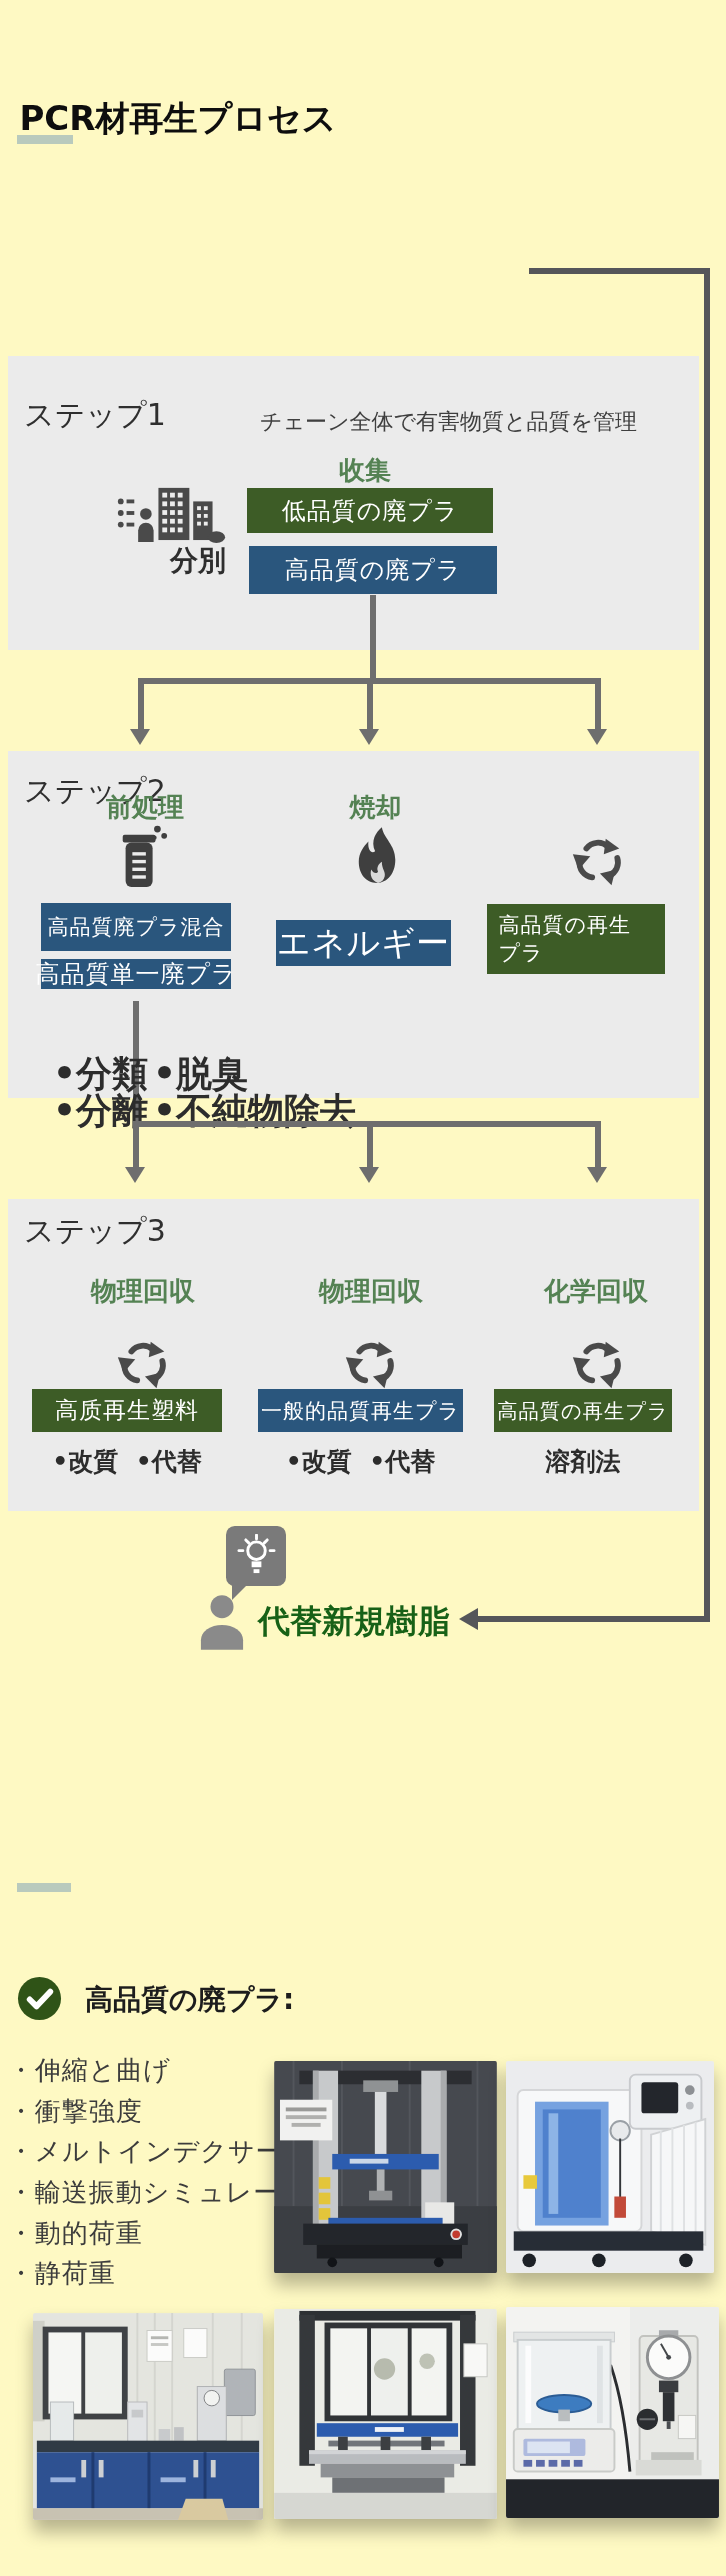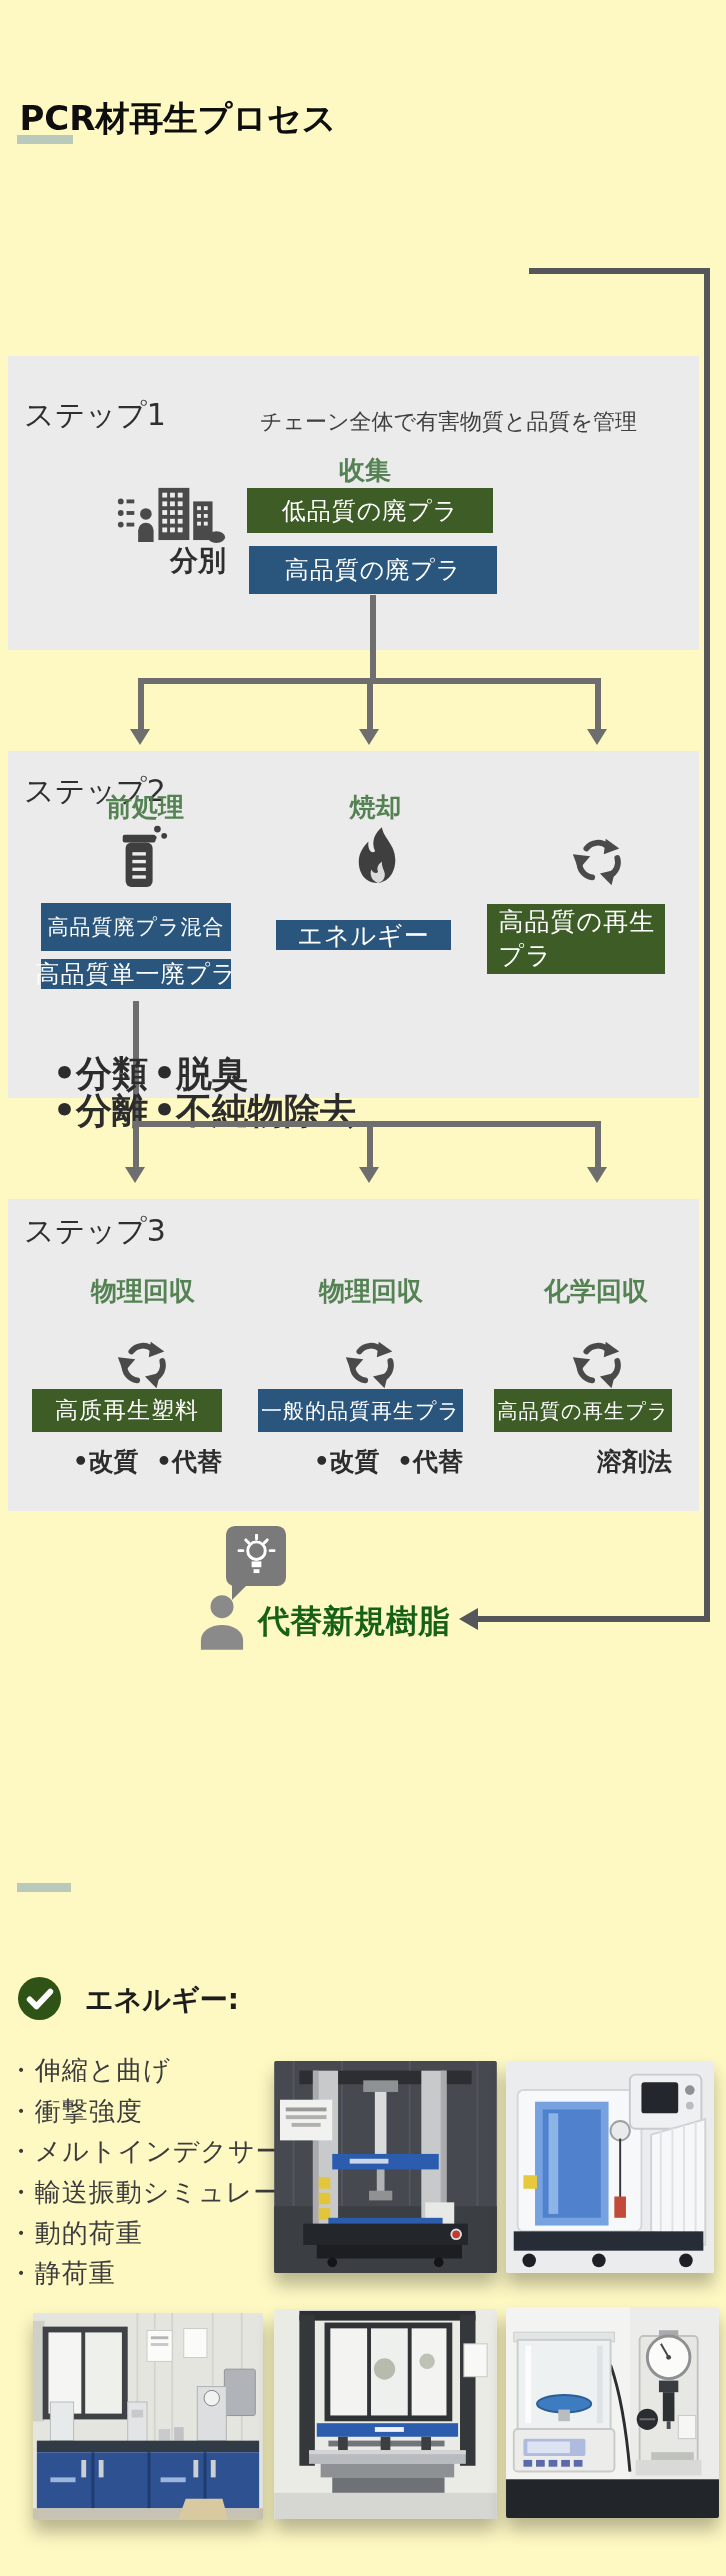--- a/index.html
+++ b/index.html
@@ -26,21 +26,21 @@
   .box{display:flex;align-items:center;justify-content:center;color:#fff;letter-spacing:1px;white-space:nowrap;}
   .box-blue{background:var(--blue);}
   .box-green{background:var(--green);}
   .box-two-line{white-space:pre-line;justify-content:flex-start;padding-left:11.6px;line-height:1.35;}
   .blk{font-weight:700;color:#2e2e2e;white-space:nowrap;}
   .vline,.hline{background:var(--arrow);}
   .loopline{background:var(--loop-arrow);}
   .head-down{width:0;height:0;border-left:10.7px solid transparent;border-right:10.7px solid transparent;border-top:16.5px solid var(--arrow);}
   .head-left{width:0;height:0;border-top:11.6px solid transparent;border-bottom:11.6px solid transparent;border-right:19.4px solid var(--loop-arrow);}
   .bullet{font-size:36px;font-weight:700;color:#2c2c2c;white-space:pre;margin-top:47px;}
-  .sub{font-size:25px;font-weight:700;color:#2c2c2c;text-align:right;white-space:pre;}
+  .sub{font-size:25px;font-weight:700;color:#2c2c2c;text-align:center;white-space:pre;}
   .result{font-size:32px;font-weight:700;color:var(--result-green);white-space:nowrap;}
   .heading2{font-size:28px;font-weight:700;color:#1d1d1d;white-space:nowrap;}
   .lab-line{font-size:26px;color:#3c3c3c;letter-spacing:1px;white-space:nowrap;}
   .bubble{background:#7a7a7a;border-radius:8.7px;display:flex;align-items:center;justify-content:center;}
   .bubble-tail{width:0;height:0;border-top:15.5px solid #7a7a7a;border-right:15.5px solid transparent;}
   .photo{box-shadow:0 11.6px 17.4px rgba(0,0,0,.28);border-radius:1.9px;overflow:hidden;}
   svg{display:block;}
 </style>
 </head>
 <body>
@@ -154,22 +154,22 @@
       </g>
       <g fill="#4a4a4a">
         <polygon points="40,8 54,18 38,24"></polygon>
         <polygon points="50,40 46,56 34,44"></polygon>
         <polygon points="12,40 6,24 24,26"></polygon>
       </g>
     </svg>
   </div>
 
   <div class="abs box box-blue" style="left:41px;top:903px;width:190px;height:48px;font-size:21px;">高品質廃プラ混合</div>
-  <div class="abs box box-blue" style="left:276px;top:920px;width:175px;height:30px;font-size:25px;">エネルギー</div>
-  <div class="abs box box-green box-two-line" style="left:487px;top:904px;width:166px;height:70px;font-size:25px;">高品質の再生
+  <div class="abs box box-blue" style="left:276px;top:920px;width:175px;height:46px;font-size:33px;">エネルギー</div>
+  <div class="abs box box-green box-two-line" style="left:487px;top:904px;width:166px;height:70px;font-size:21px;">高品質の再生
 プラ</div>
   <div class="abs box box-blue" style="left:41px;top:959px;width:190px;height:30px;font-size:24px;font-family:Liberation Mono, monospace;">高品質単一廃プラ</div>
 
   <div class="abs vline" style="left:133px;top:1001px;width:5.8px;height:124px;"></div>
   <div class="abs bullet" style="left:53px;top:1003px;">•分類</div>
   <div class="abs bullet" style="left:153px;top:1003px;">•脱臭</div>
   <div class="abs bullet" style="left:53px;top:1040px;">•分離</div>
   <div class="abs bullet" style="left:153px;top:1040px;">•不純物除去</div>
 
   <div class="abs hline" style="left:133px;top:1121px;width:468px;height:5.8px;"></div>
@@ -261,21 +261,21 @@
   <div class="abs result" style="left:258px;top:1600px;">代替新規樹脂</div>
 
   <div class="abs underline" style="left:16.5px;top:1883px;width:54px;"></div>
 
   <div class="abs" style="left:17.4px;top:1976px;">
     <svg width="45" height="45" viewBox="0 0 46 46">
       <circle cx="23" cy="23" r="22" fill="#2f5317"></circle>
       <path d="M13 24 l7 7 l14 -15" stroke="#fff" stroke-width="6" fill="none" stroke-linecap="round" stroke-linejoin="round"></path>
     </svg>
   </div>
-  <div class="abs heading2" style="left:85px;top:1981px;">エネルギー:</div>
+  <div class="abs heading2" style="left:85px;top:1981px;">高品質の廃プラ:</div>
 
   <div class="abs lab-line" style="left:7.7px;top:2053px;">・伸縮と曲げ</div>
   <div class="abs lab-line" style="left:7.7px;top:2094px;">・衝撃強度</div>
   <div class="abs lab-line" style="left:7.7px;top:2134px;">・メルトインデクサー</div>
   <div class="abs lab-line" style="left:7.7px;top:2175px;">・輸送振動シミュレータ</div>
   <div class="abs lab-line" style="left:7.7px;top:2216px;">・動的荷重</div>
   <div class="abs lab-line" style="left:7.7px;top:2256px;">・静荷重</div>
 
   <div class="abs photo" style="left:274px;top:2061px;width:223px;height:212px;">
     <svg width="223" height="212" viewBox="0 0 230 219">

